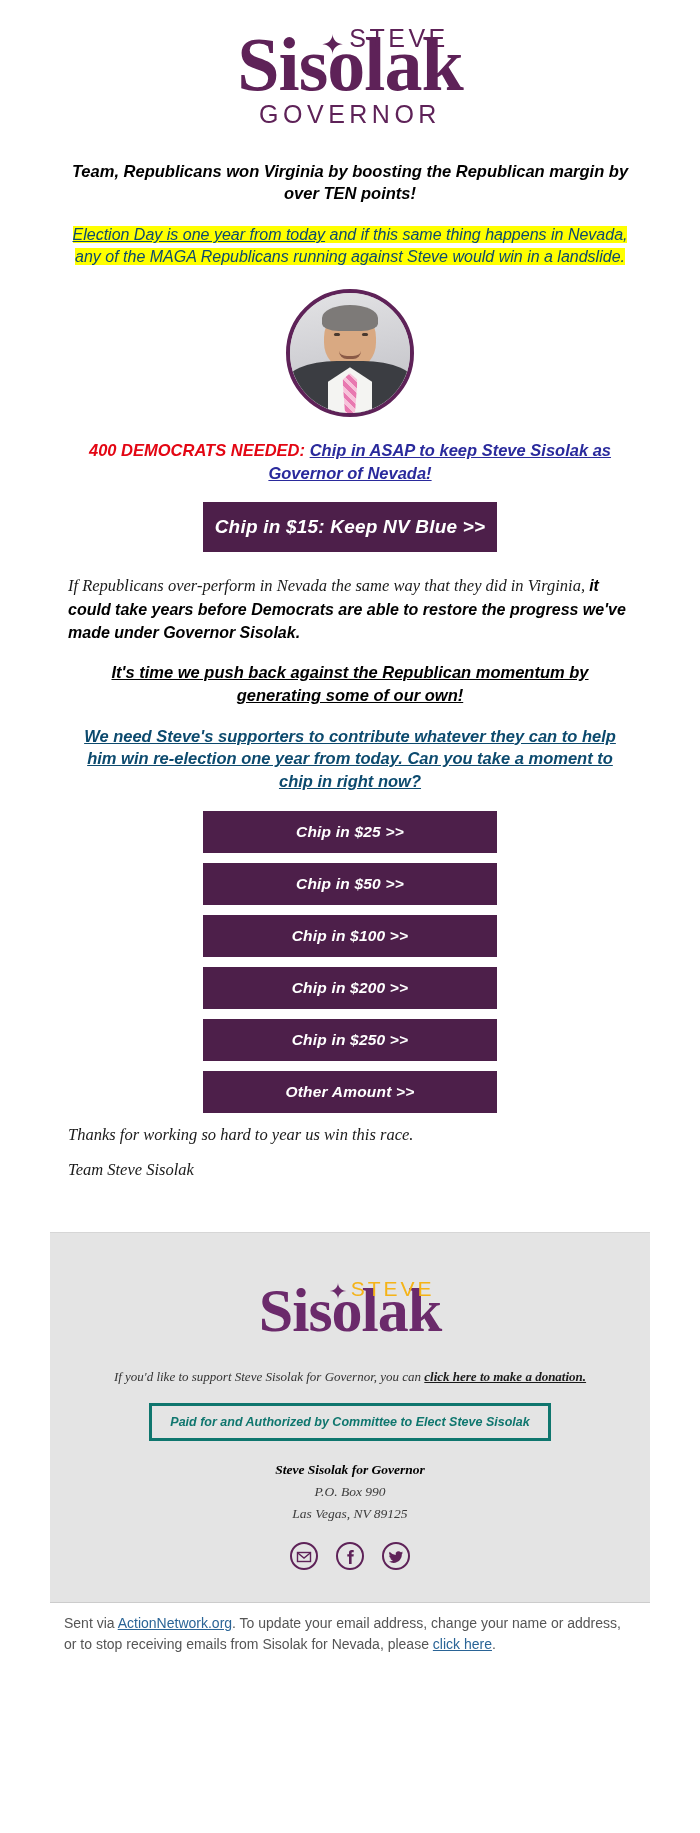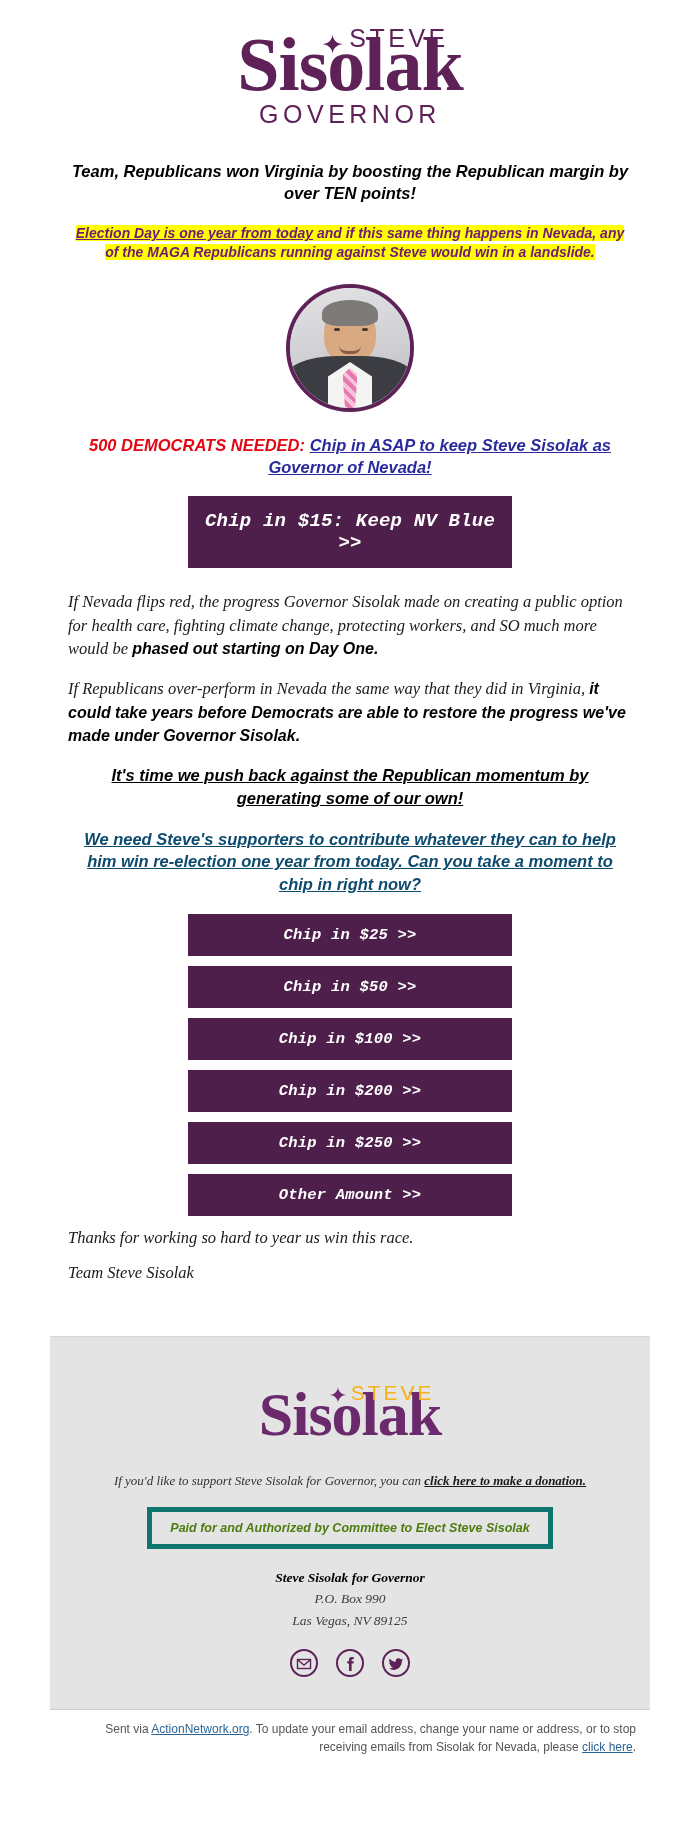--- a/index.html
+++ b/index.html
@@ -83,24 +83,24 @@
     font-size: 16.5px;
     line-height: 1.32;
     color: #000000;
     text-align: center;
     margin: 12px 0 20px 0;
   }
 
   .highlight-block {
     font-family: "Liberation Sans", sans-serif;
     font-style: italic;
-    font-weight: bold;
-    font-size: 14px;
+    font-weight: normal;
+    font-size: 16px;
     line-height: 1.34;
-    color: #701a75;
+    color: #0c4a6e;
     text-align: center;
     margin: 0 0 22px 0;
   }
   .hl { background: #ffff00; box-decoration-break: clone; -webkit-box-decoration-break: clone; }
   .u { text-decoration: underline; }
 
   
   .portrait-wrap { text-align: center; margin: 14px 0 18px 0; }
   .portrait {
     width: 128px; height: 128px;
@@ -169,26 +169,26 @@
     line-height: 1.35;
     text-align: center;
     margin: 6px 0 18px 0;
   }
   .red { color: #e30613; }
   .bluelink { color: #2a2a9c; text-decoration: underline; }
 
   
   .btn {
     display: block;
-    width: 324px;
+    width: 294px;
     margin: 0 auto 12px auto;
     background: #4d1f4a;
     color: #ffffff;
     text-align: center;
-    font-family: Liberation Mono, monospace;
+    font-family: Liberation Sans, sans-serif;
     font-style: italic;
     font-weight: bold;
     font-size: 17px;
     padding: 13px 6px;
     text-decoration: none;
     border: none;
     cursor: pointer;
     letter-spacing: 0.2px;
   }
   .btn.hero { font-size: 19px; margin-bottom: 22px; padding: 14px 6px; }
@@ -272,27 +272,27 @@
     margin: 8px 0 18px 0;
   }
   .footer-support a {
     color: #1a1a1a;
     font-weight: bold;
     text-decoration: underline;
     text-align: right;
   }
   .paid-box {
     display: inline-block;
-    border: 5px solid #0f766e;
+    border: 3px solid #0f766e;
     padding: 9px 18px;
     font-family: "Liberation Sans", sans-serif;
     font-style: italic;
     font-weight: bold;
     font-size: 12.5px;
-    color: #4d7c0f;
+    color: #0f766e;
     margin-bottom: 18px;
   }
   .addr {
     font-family: "Liberation Serif", serif;
     font-style: italic;
     font-size: 13.5px;
     color: #3c3c3c;
     line-height: 1.6;
     margin-bottom: 18px;
   }
@@ -312,24 +312,24 @@
     text-align: center;
   }
   .sicon svg { display: block; margin: 5px auto; }
 
   
   .disclaimer {
     background: #ffffff;
     border-top: 1px solid #cccccc;
     padding: 10px 14px 14px 14px;
     font-family: "Liberation Sans", sans-serif;
-    font-size: 12px;
+    font-size: 14px;
     line-height: 1.5;
     color: #555555;
-    text-align: right;
+    text-align: left;
   }
   .disclaimer a { color: #2a6496; text-decoration: underline; }
 </style>
 </head>
 <body>
 
 <div class="page">
   <div class="email-body">
 
     <div class="header">
@@ -356,25 +356,24 @@
           <div class="p-hair"></div>
           <div class="p-eyeL"></div>
           <div class="p-eyeR"></div>
           <div class="p-smile"></div>
           <div class="p-suit"></div>
           <div class="p-shirt"></div>
           <div class="p-tie"></div>
         </div>
       </div>
 
-      <p class="ask-line"><span class="red">500 DEMOCRATS NEEDED:</span> <a href="#" class="bluelink">Chip in ASAP to keep Steve Sisolak as Governor of Nevada!</a></p>
+      <p class="ask-line"><span class="red">400 DEMOCRATS NEEDED:</span> <a href="#" class="bluelink">Chip in ASAP to keep Steve Sisolak as Governor of Nevada!</a></p>
 
       <a href="#" class="btn hero">Chip in $15: Keep NV Blue &gt;&gt;</a>
 
-      <p class="para"><span>If Nevada flips red, the progress Governor Sisolak made on creating a public option for health care, fighting climate change, protecting workers, and SO much more would be </span><b>phased out starting on Day One.</b></p>
 
       <p class="para"><span>If Republicans over-perform in Nevada the same way that they did in Virginia, </span><b>it could take years before Democrats are able to restore the progress we've made under Governor Sisolak.</b></p>
 
       <p class="emph-center">It's time we push back against the Republican momentum by generating some of our own!</p>
 
       <p class="emph-center purple">We need Steve's supporters to contribute whatever they can to help him win re-election one year from today. Can you take a moment to chip in right now?</p>
 
       <div>
         <a href="#" class="btn small">Chip in $25 &gt;&gt;</a>
         <a href="#" class="btn small">Chip in $50 &gt;&gt;</a>

